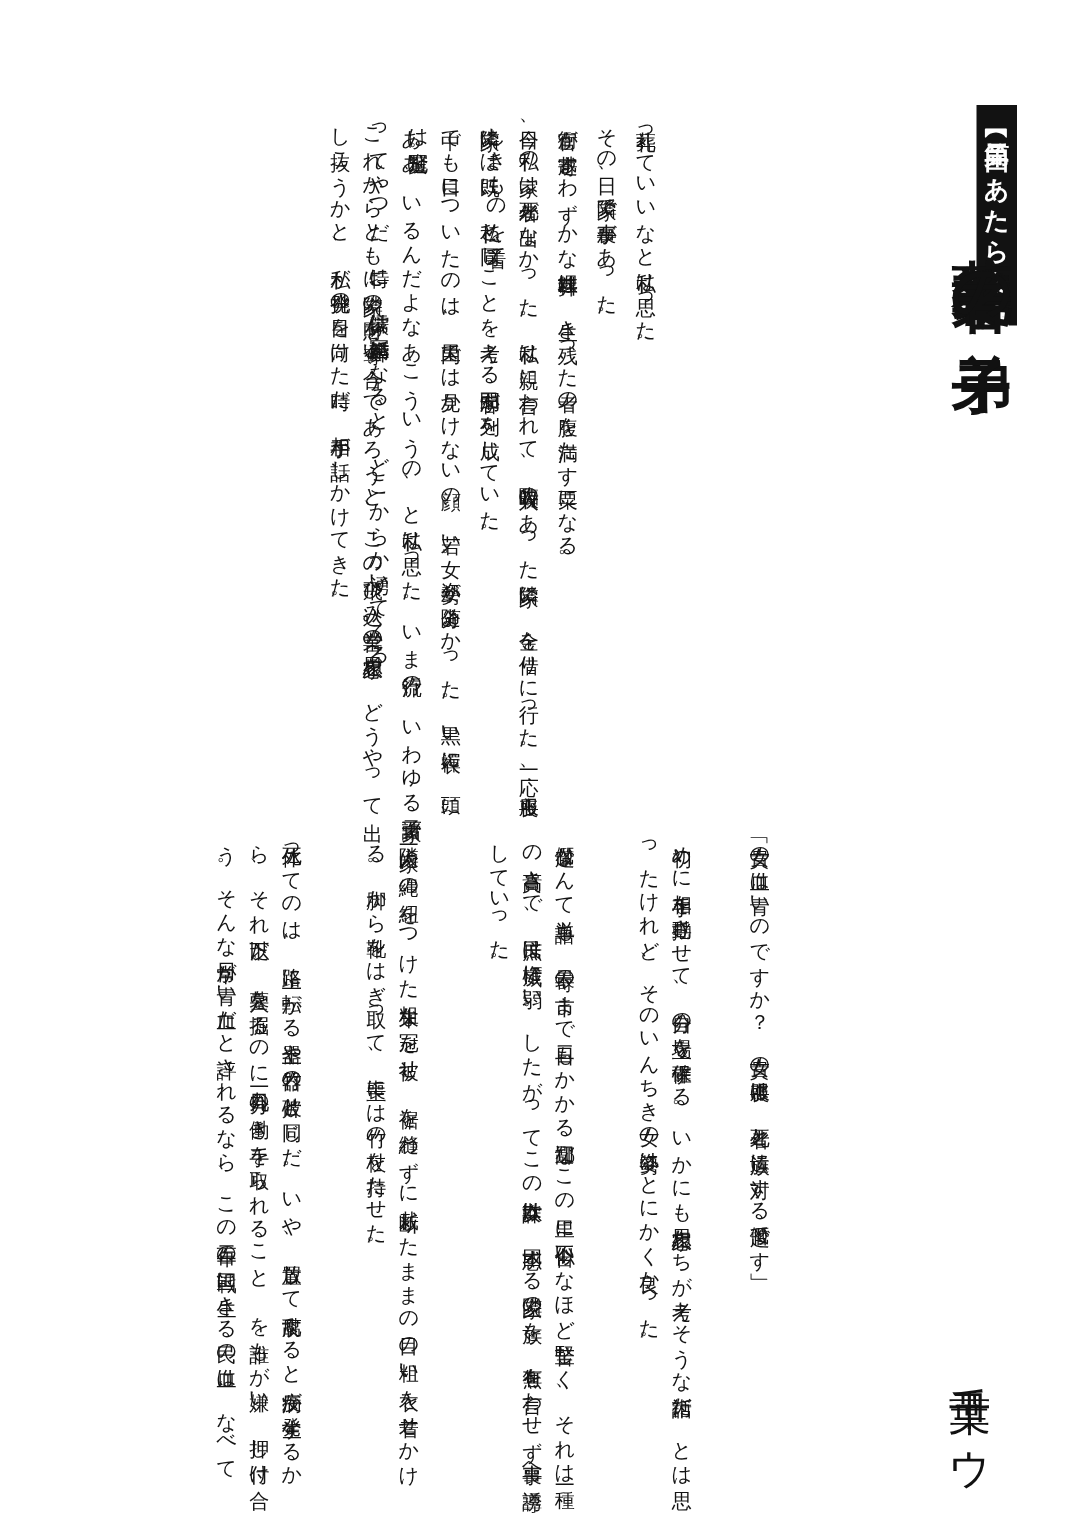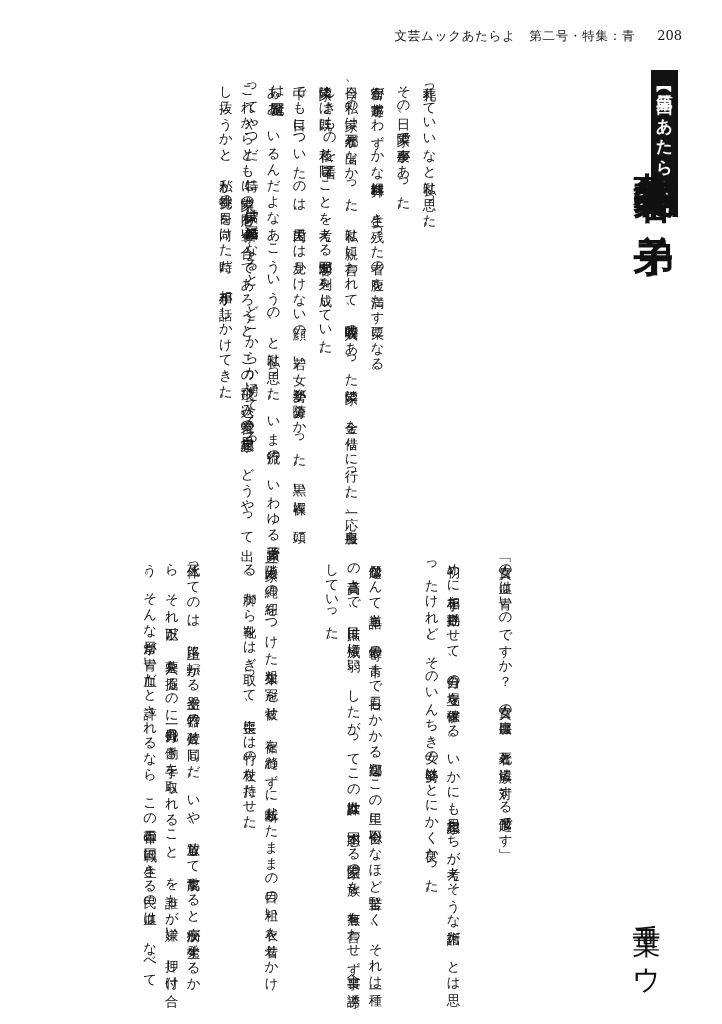--- a/index.html
+++ b/index.html
@@ -137,24 +137,20 @@
   #block-b .col {
     top: 0;
     height: 430px;
   }
 </style>
 </head>
 <body>
 
 <div class="page">
 
-  <div class="runhead">
-    <span>文芸ムックあたらよ　第二号・特集：青</span>
-    <span class="folio">208</span>
-  </div>
 
   <div class="body-area">
 
     <div class="award-badge">【第二回　あたらよ文学賞・優秀賞】</div>
 
     <div class="title">葬礼業者の弟子</div>
 
     <div class="author">千葉ヨウ</div>
 
     <div id="block-a">

